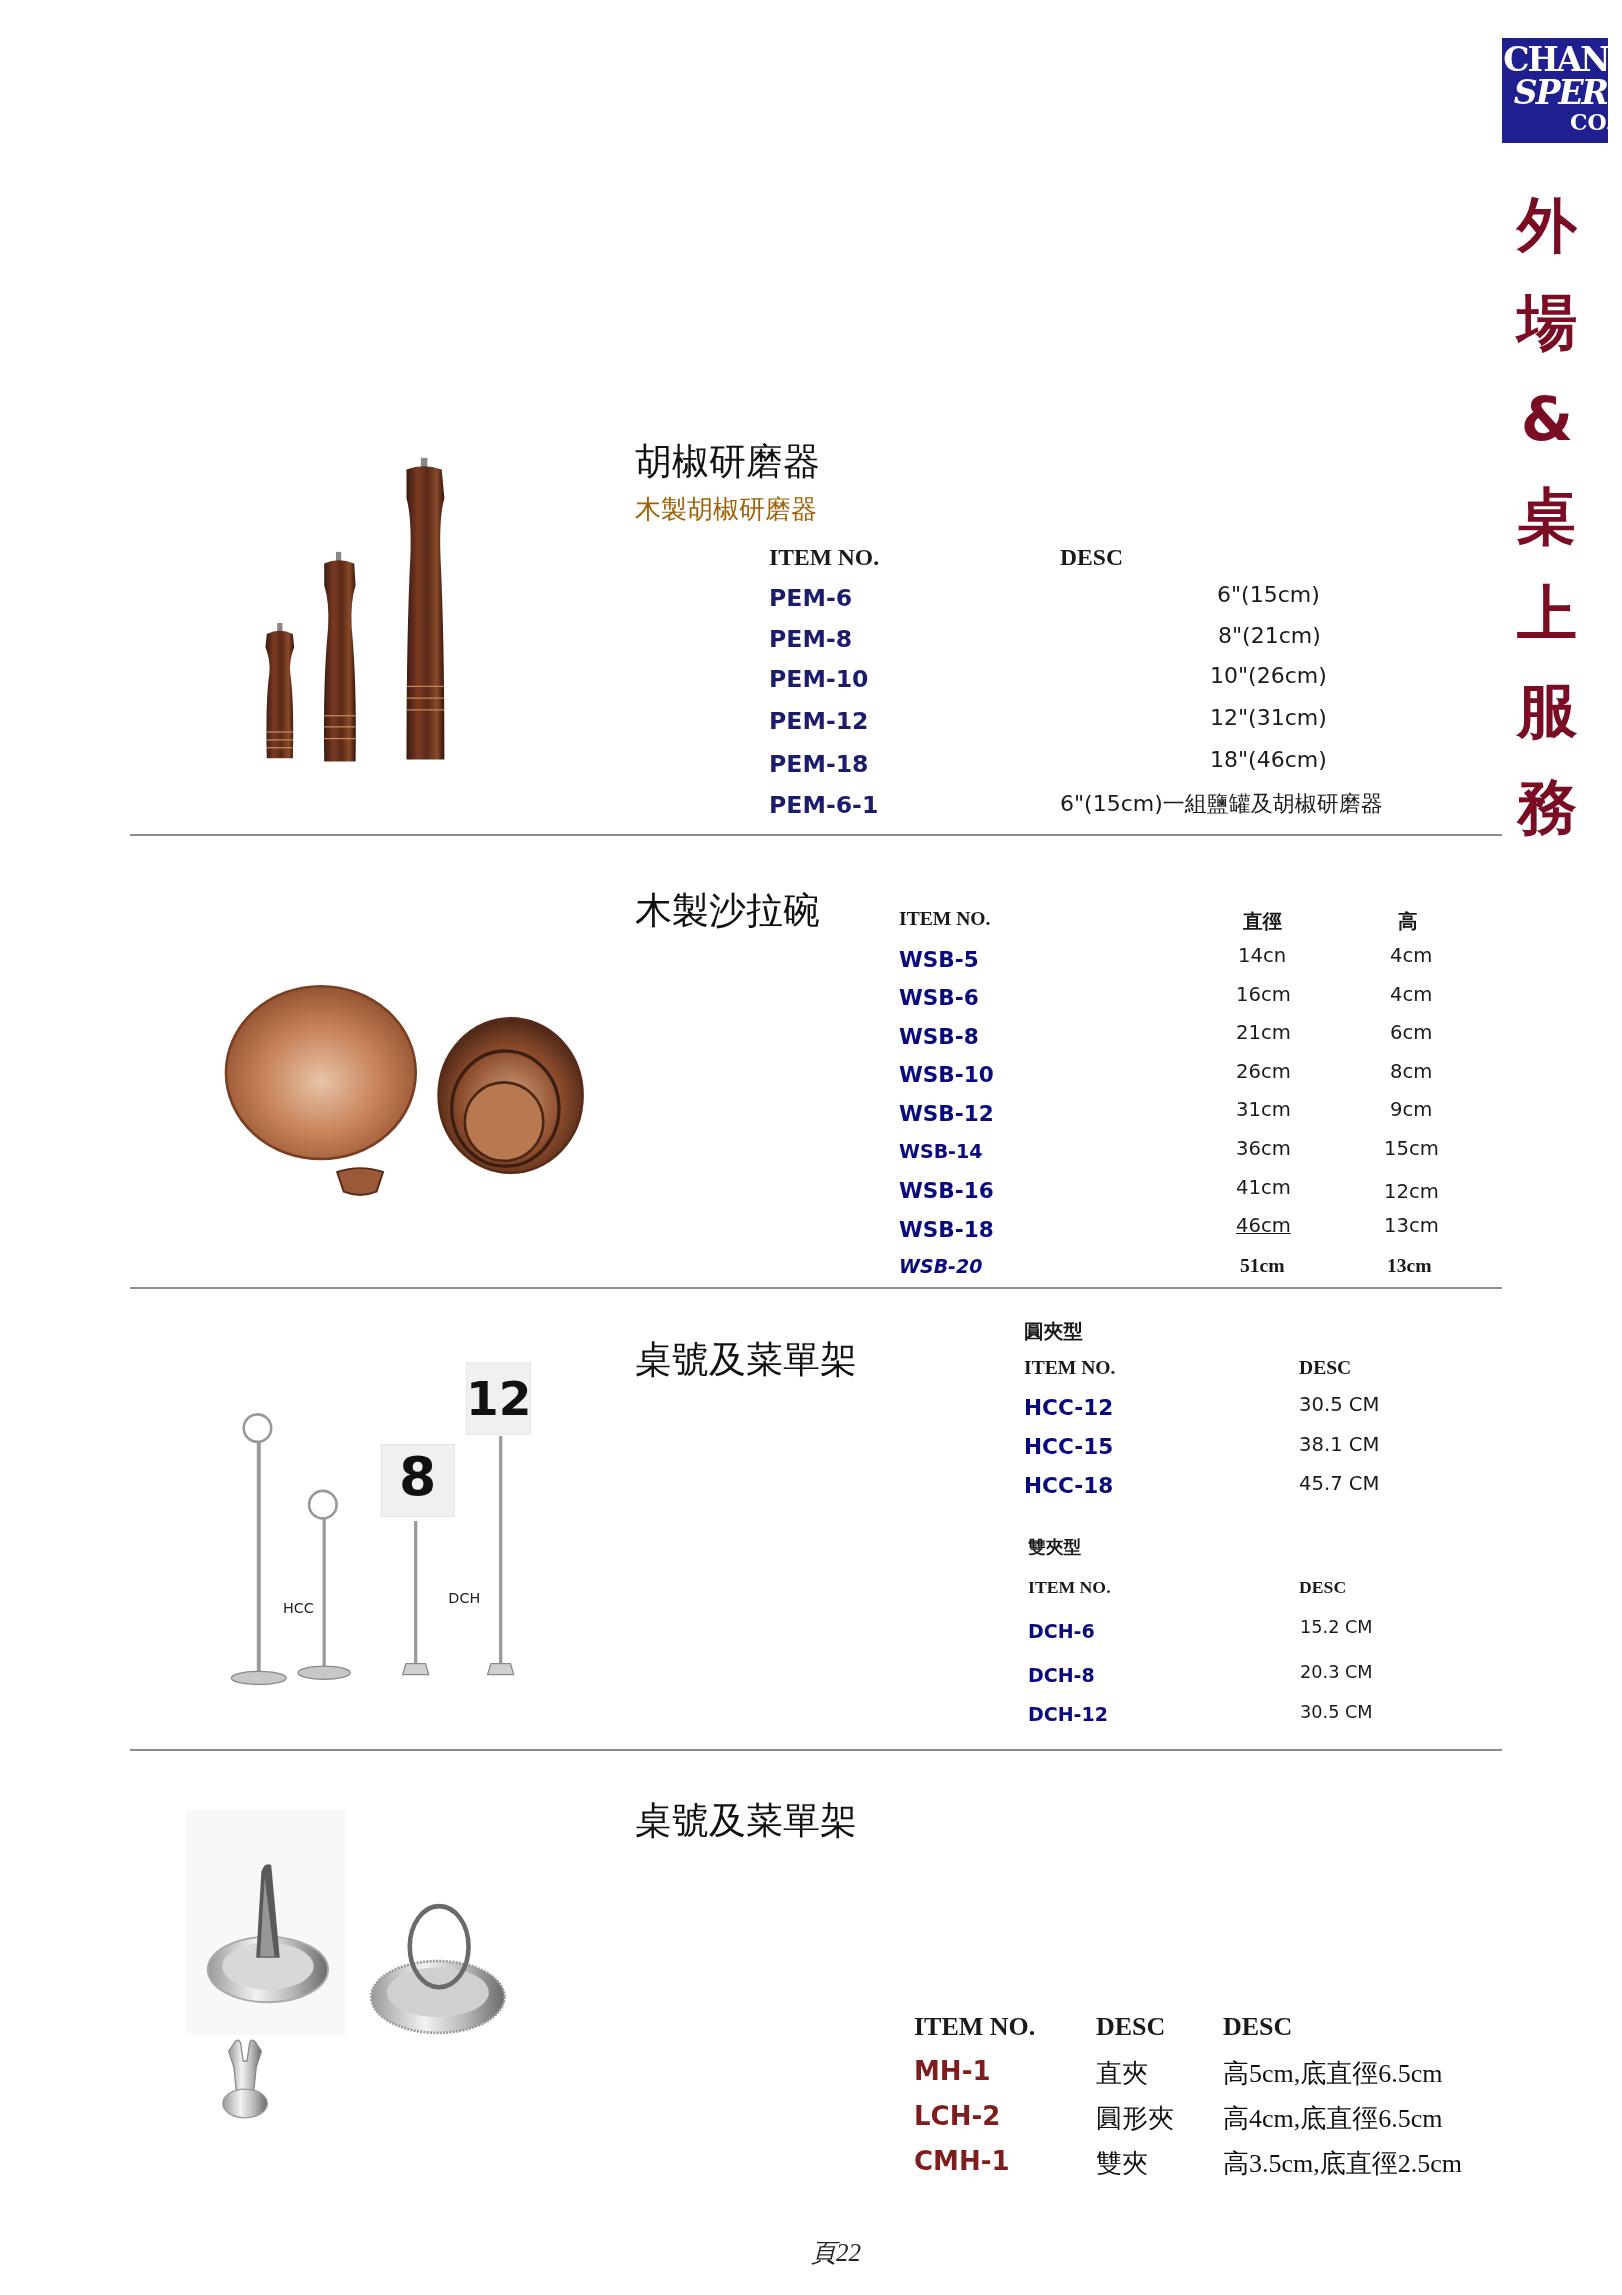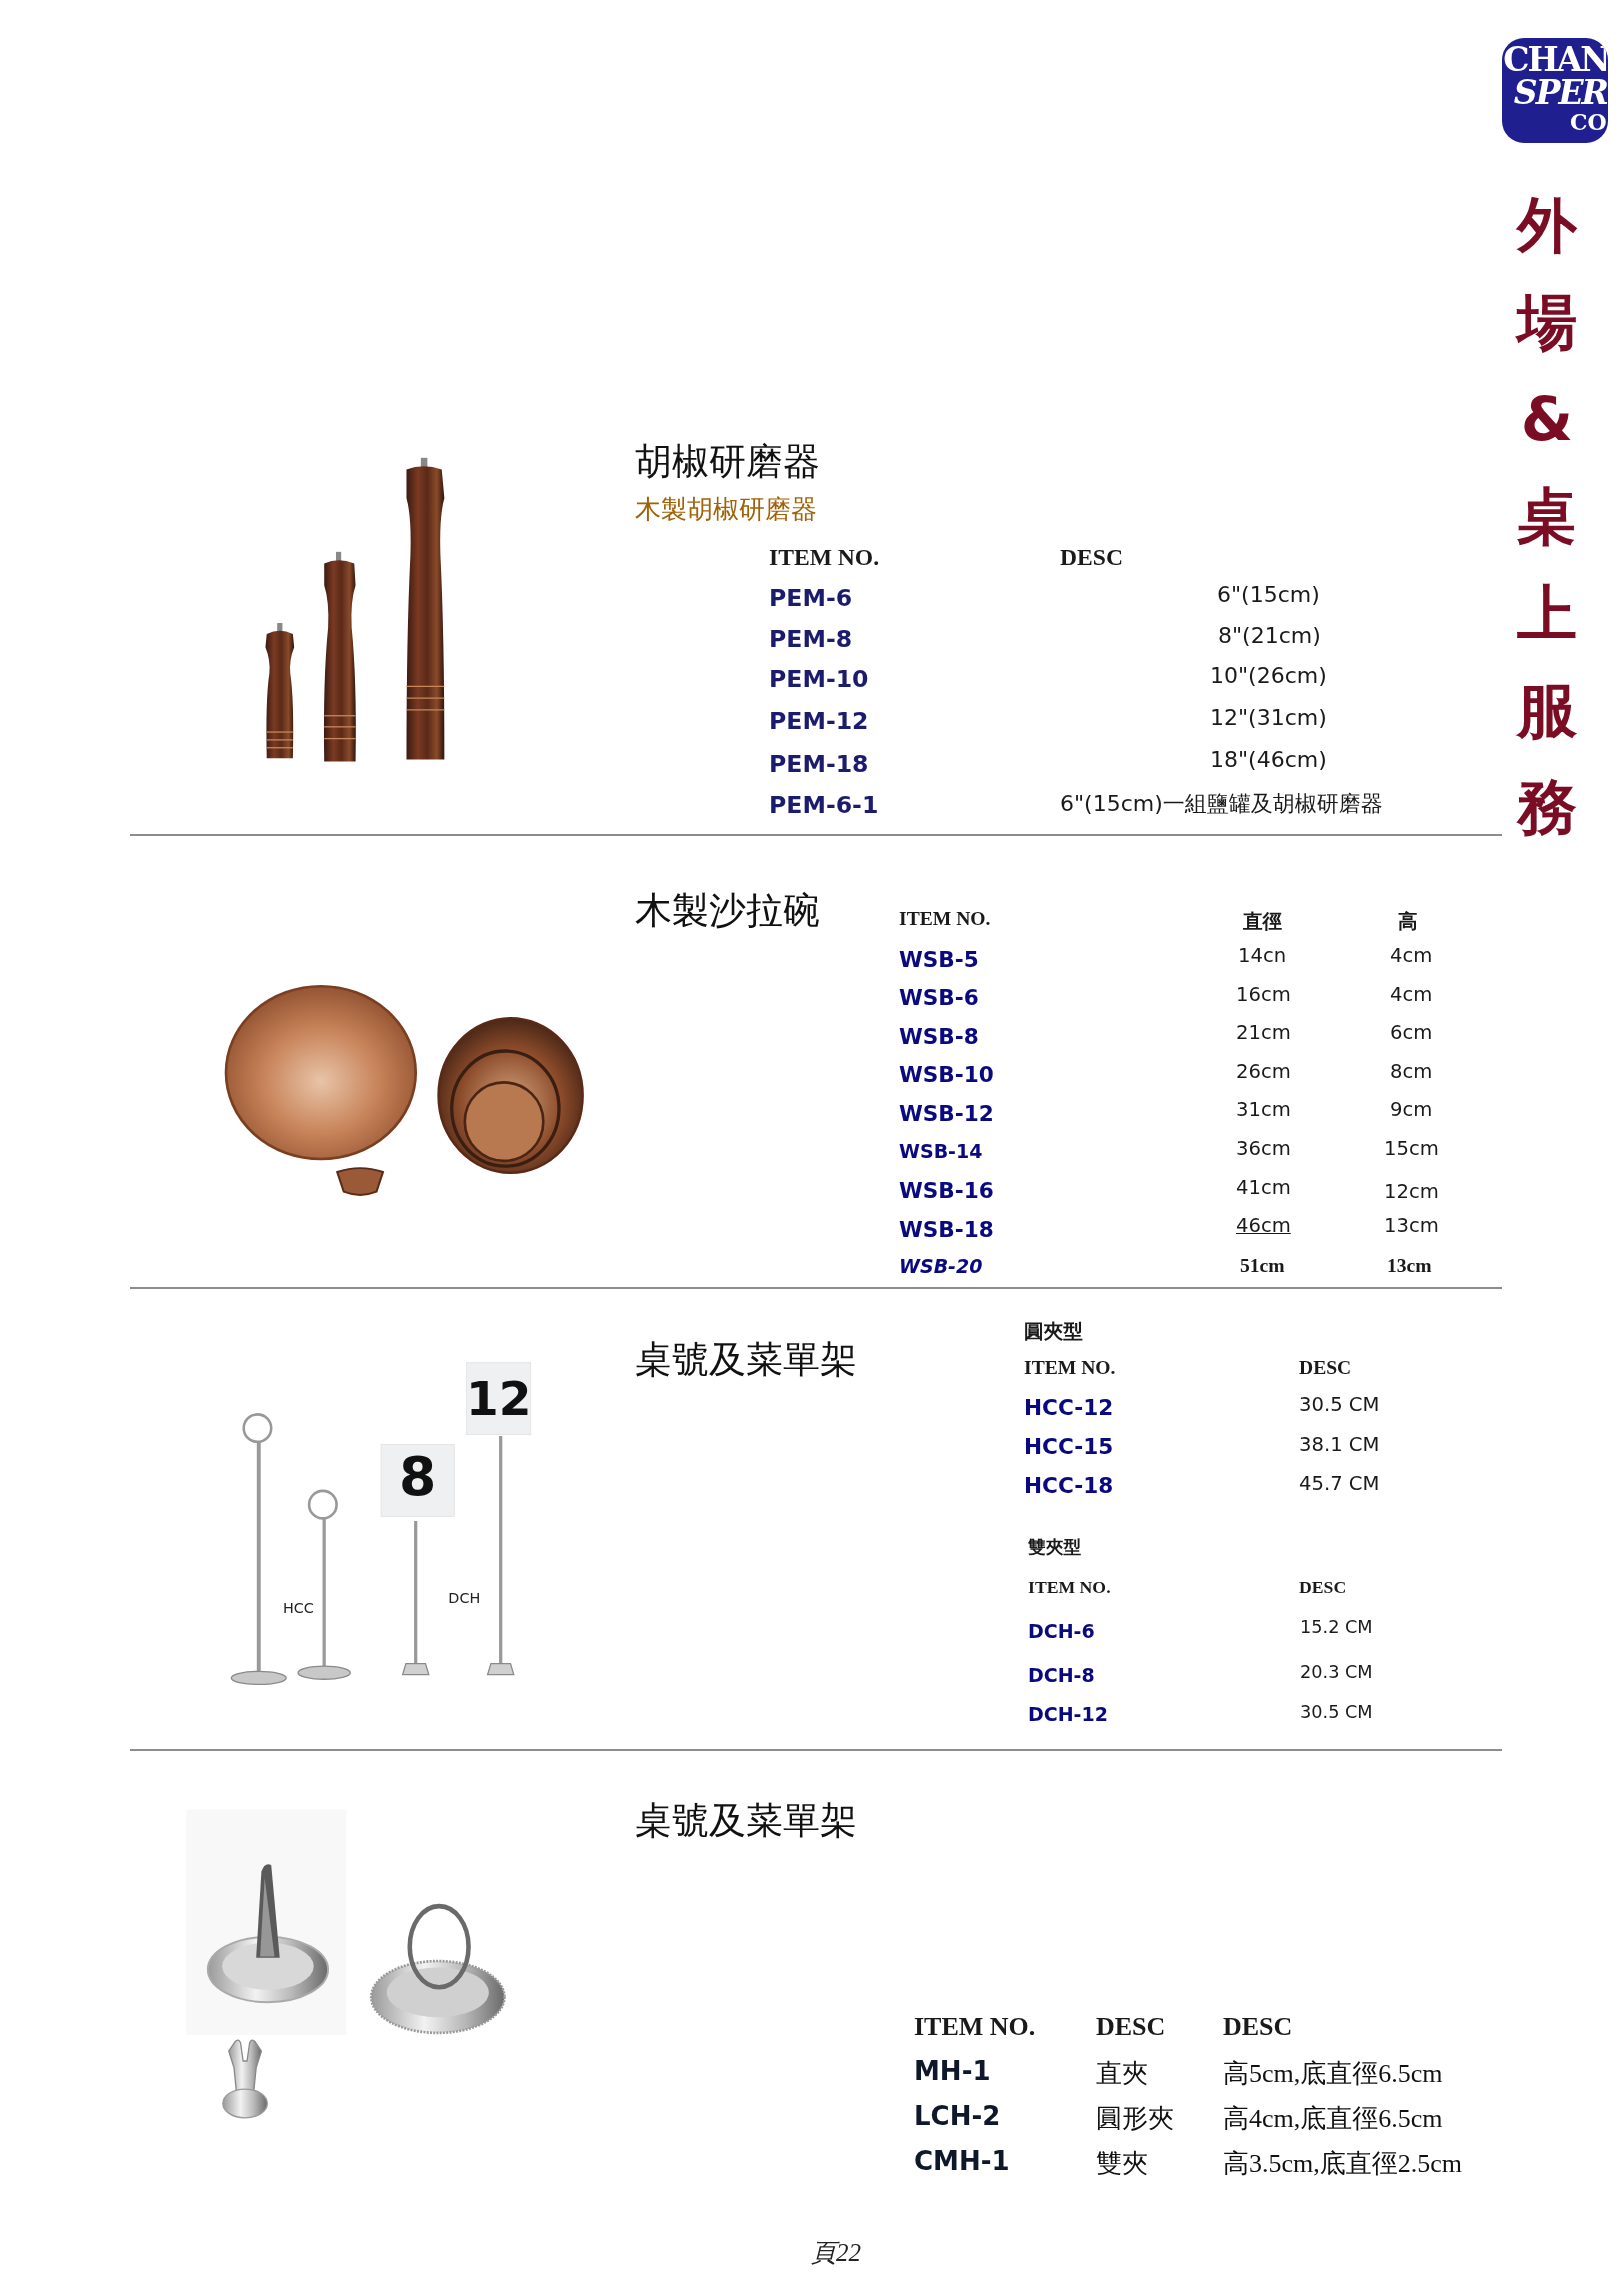--- a/index.html
+++ b/index.html
@@ -2,21 +2,21 @@
 <html style="font-size:10.5px"><head>
 <meta charset="utf-8">
 <style>
   * { margin: 0; padding: 0; box-sizing: border-box; }
   html, body { width: 1622px; height: 2295px; background: #ffffff; }
   body { position: relative; overflow: hidden; font-family: "DejaVu Sans", sans-serif; color: #1a1a1a; }
   .abs { position: absolute; }
 
   
   .logo { left: 1502px; top: 38px; width: 106px; height: 105px; background: #1f1f8f; color: #fff;
-          font-family: "DejaVu Serif", serif; font-weight: bold; overflow: hidden; border-radius: 22px; }
+          font-family: "DejaVu Serif", serif; font-weight: bold; overflow: hidden; }
   .logo .l1 { position: absolute; left: 1.3px; top: 5.2px; font-size: 33px; letter-spacing: -2px; line-height: 1; }
   .logo .l2 { position: absolute; left: 11.8px; top: 38px; font-size: 33px; letter-spacing: -2px; line-height: 1; font-style: italic; }
   .logo .l3 { position: absolute; left: 68px; top: 73px; font-size: 22px; line-height: 1; }
 
   
   .vcat { left: 1511px; top: 177px; width: 72px; }
   .vcat span { display: block; height: 97px; font-size: 60px; line-height: 97px; text-align: center;
                color: #7a0d24; font-weight: bold; font-family: "DejaVu Sans", sans-serif; }
 
   .divider { left: 130px; width: 1372px; height: 2px; background: #8c8c8c; }
@@ -24,21 +24,21 @@
   .sec-title { font-family: "DejaVu Sans", sans-serif; font-size: 37px; color: #111; white-space: nowrap; }
   .sec-sub { font-size: 26px; color: #a16207; white-space: nowrap; }
   .hdr { font-family: "Liberation Serif", serif; font-weight: bold; font-size: 23.6px; color: #1a1a1a; white-space: nowrap; }
   .hdr-sm { font-size: 19.6px; }
   .code { font-family: "DejaVu Sans", sans-serif; font-weight: bold; font-size: 23.6px; color: #1c1c6e; white-space: nowrap; }
   .code-b { color: #0a0a80; }
   .val { font-family: "DejaVu Sans", sans-serif; font-size: 22px; color: #1a1a1a; white-space: nowrap; }
   .val-sm { font-size: 19.6px; }
   .serif-val { font-family: "Liberation Serif", serif; font-weight: bold; font-size: 19.6px; }
   .big-hdr { font-family: "Liberation Serif", serif; font-weight: bold; font-size: 26px; }
-  .big-code { font-size: 26px; color: #0f172a; }
+  .big-code { font-size: 26px; color: #7f1d1d; }
   .big-val { font-family: "Liberation Serif", serif; font-size: 26px; color: #111; white-space: nowrap; }
 
   .pagenum { left: 811px; top: 2236px; font-family: "Liberation Serif", serif; font-style: italic; font-size: 25px; color: #222; }
 
   .img { overflow: visible; }
 </style>
 </head>
 <body>
 
 <div class="abs logo">

